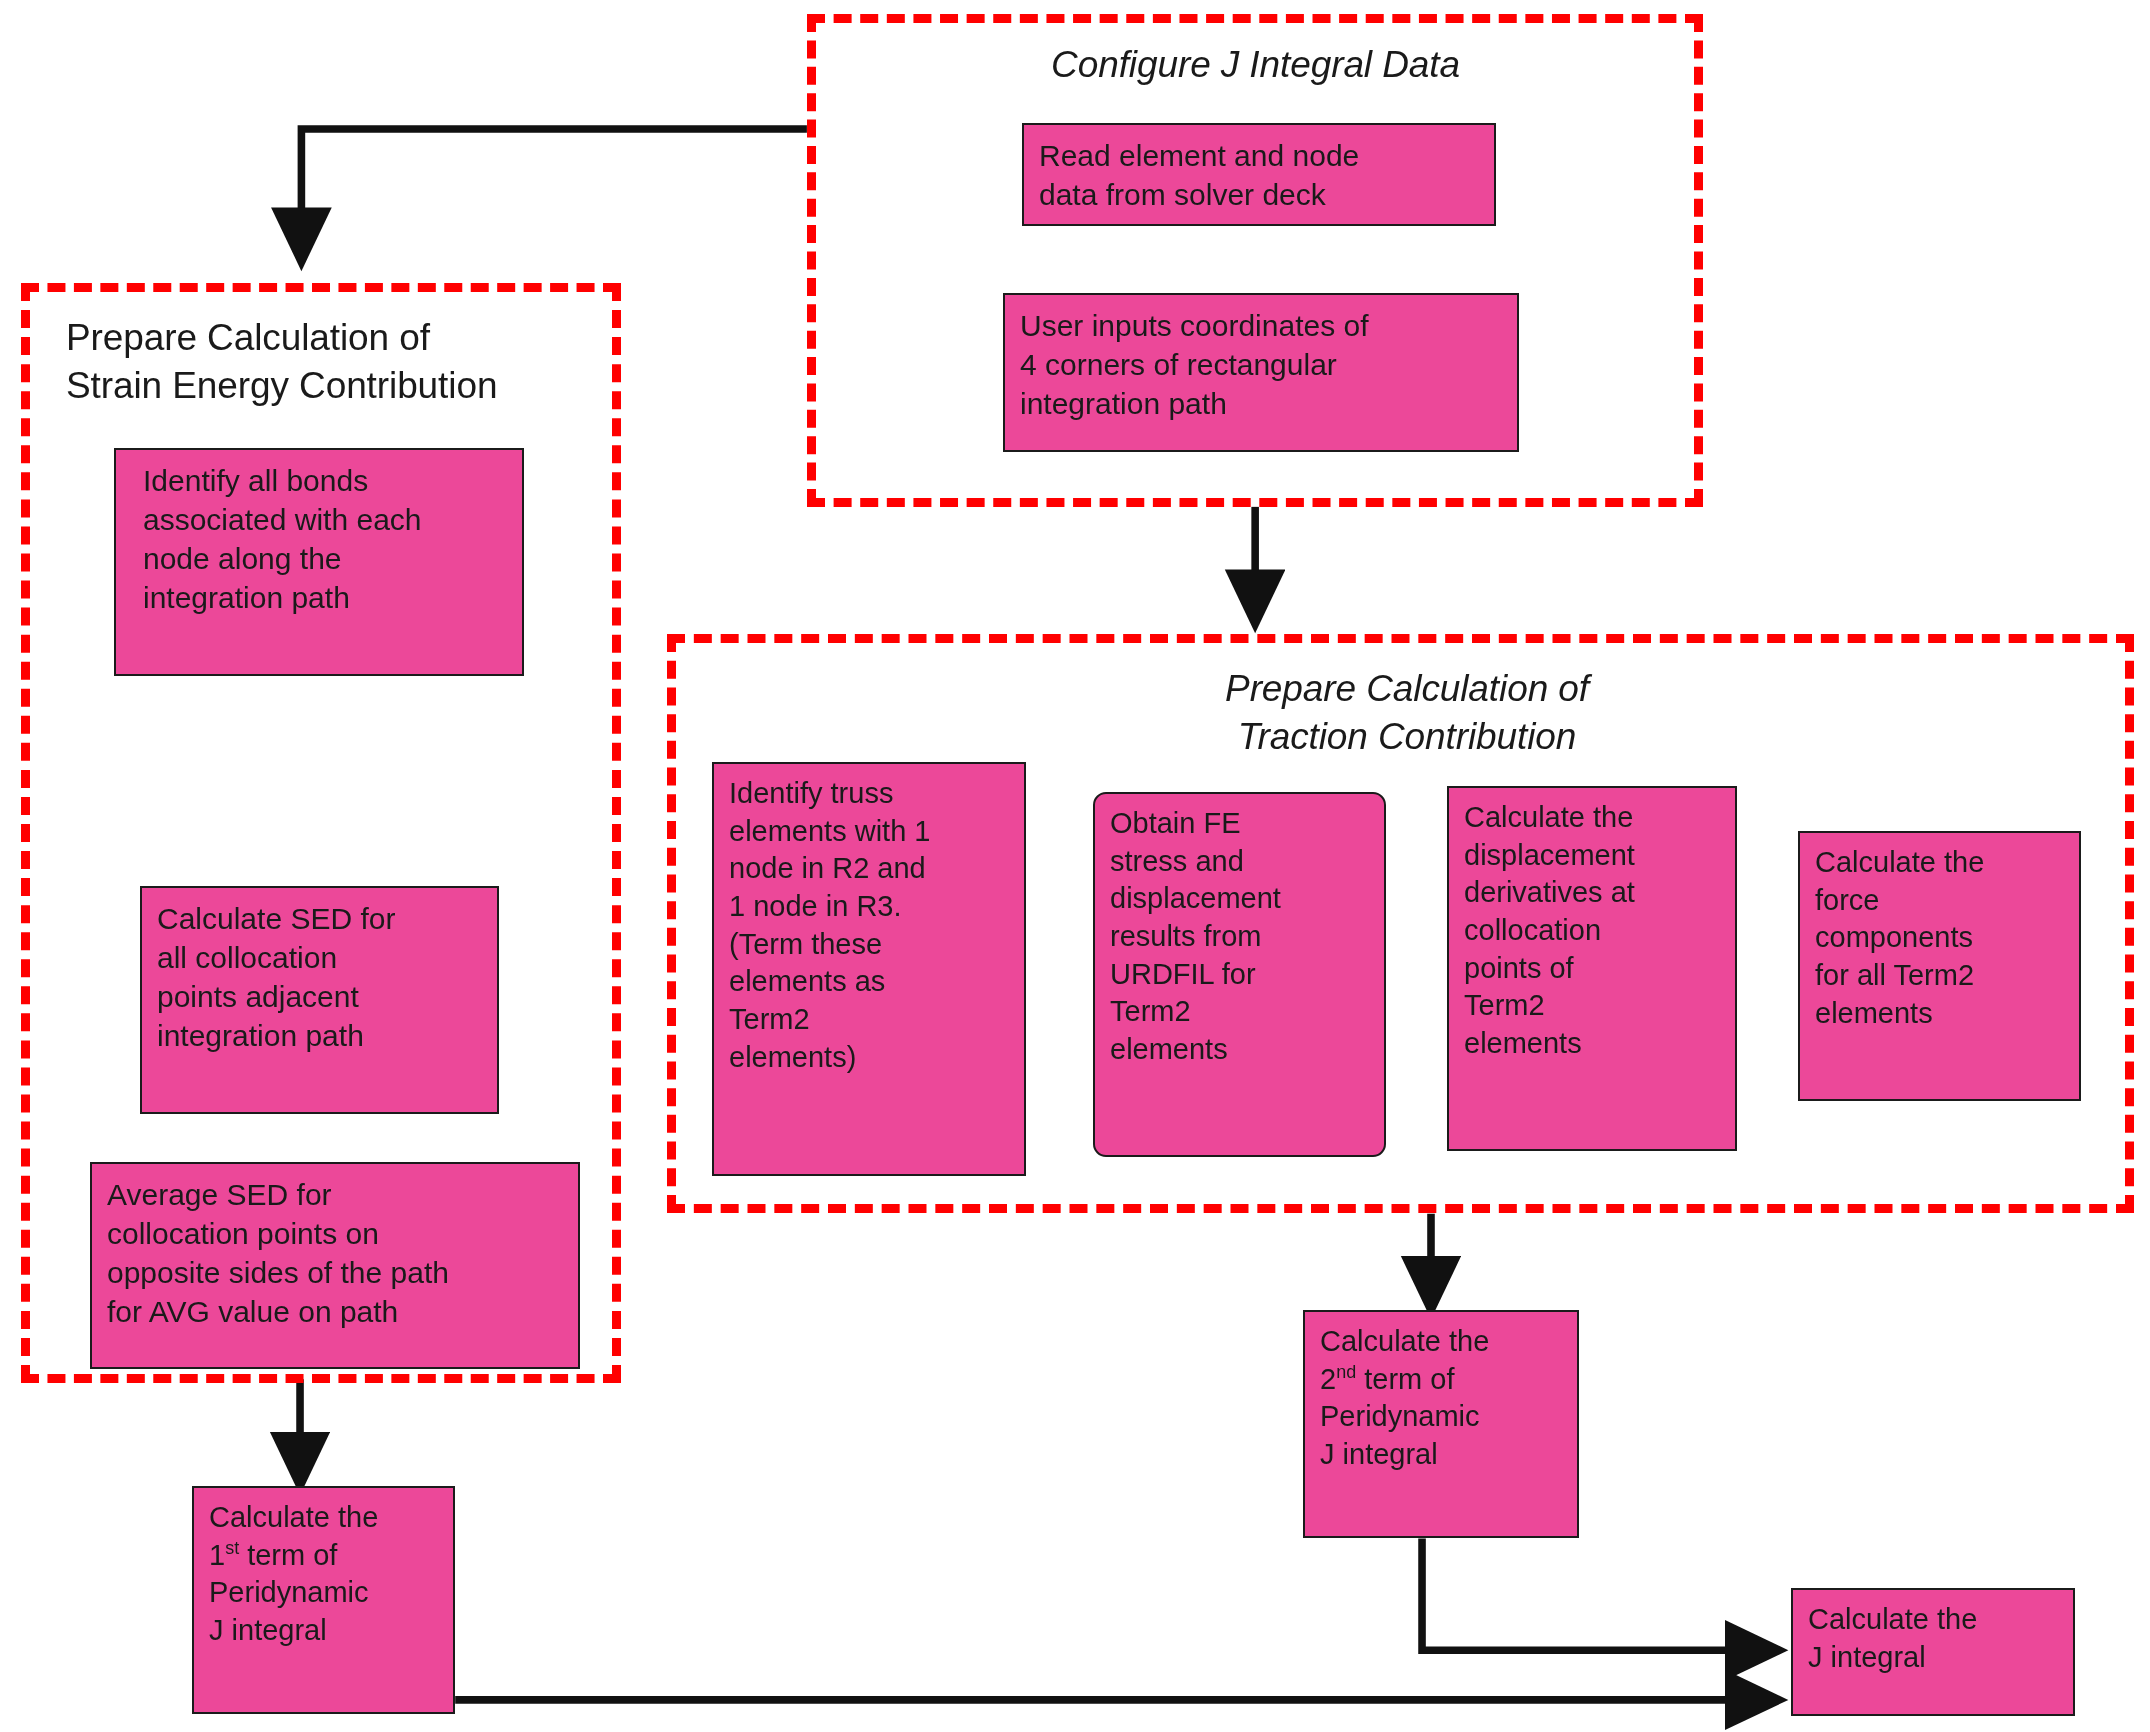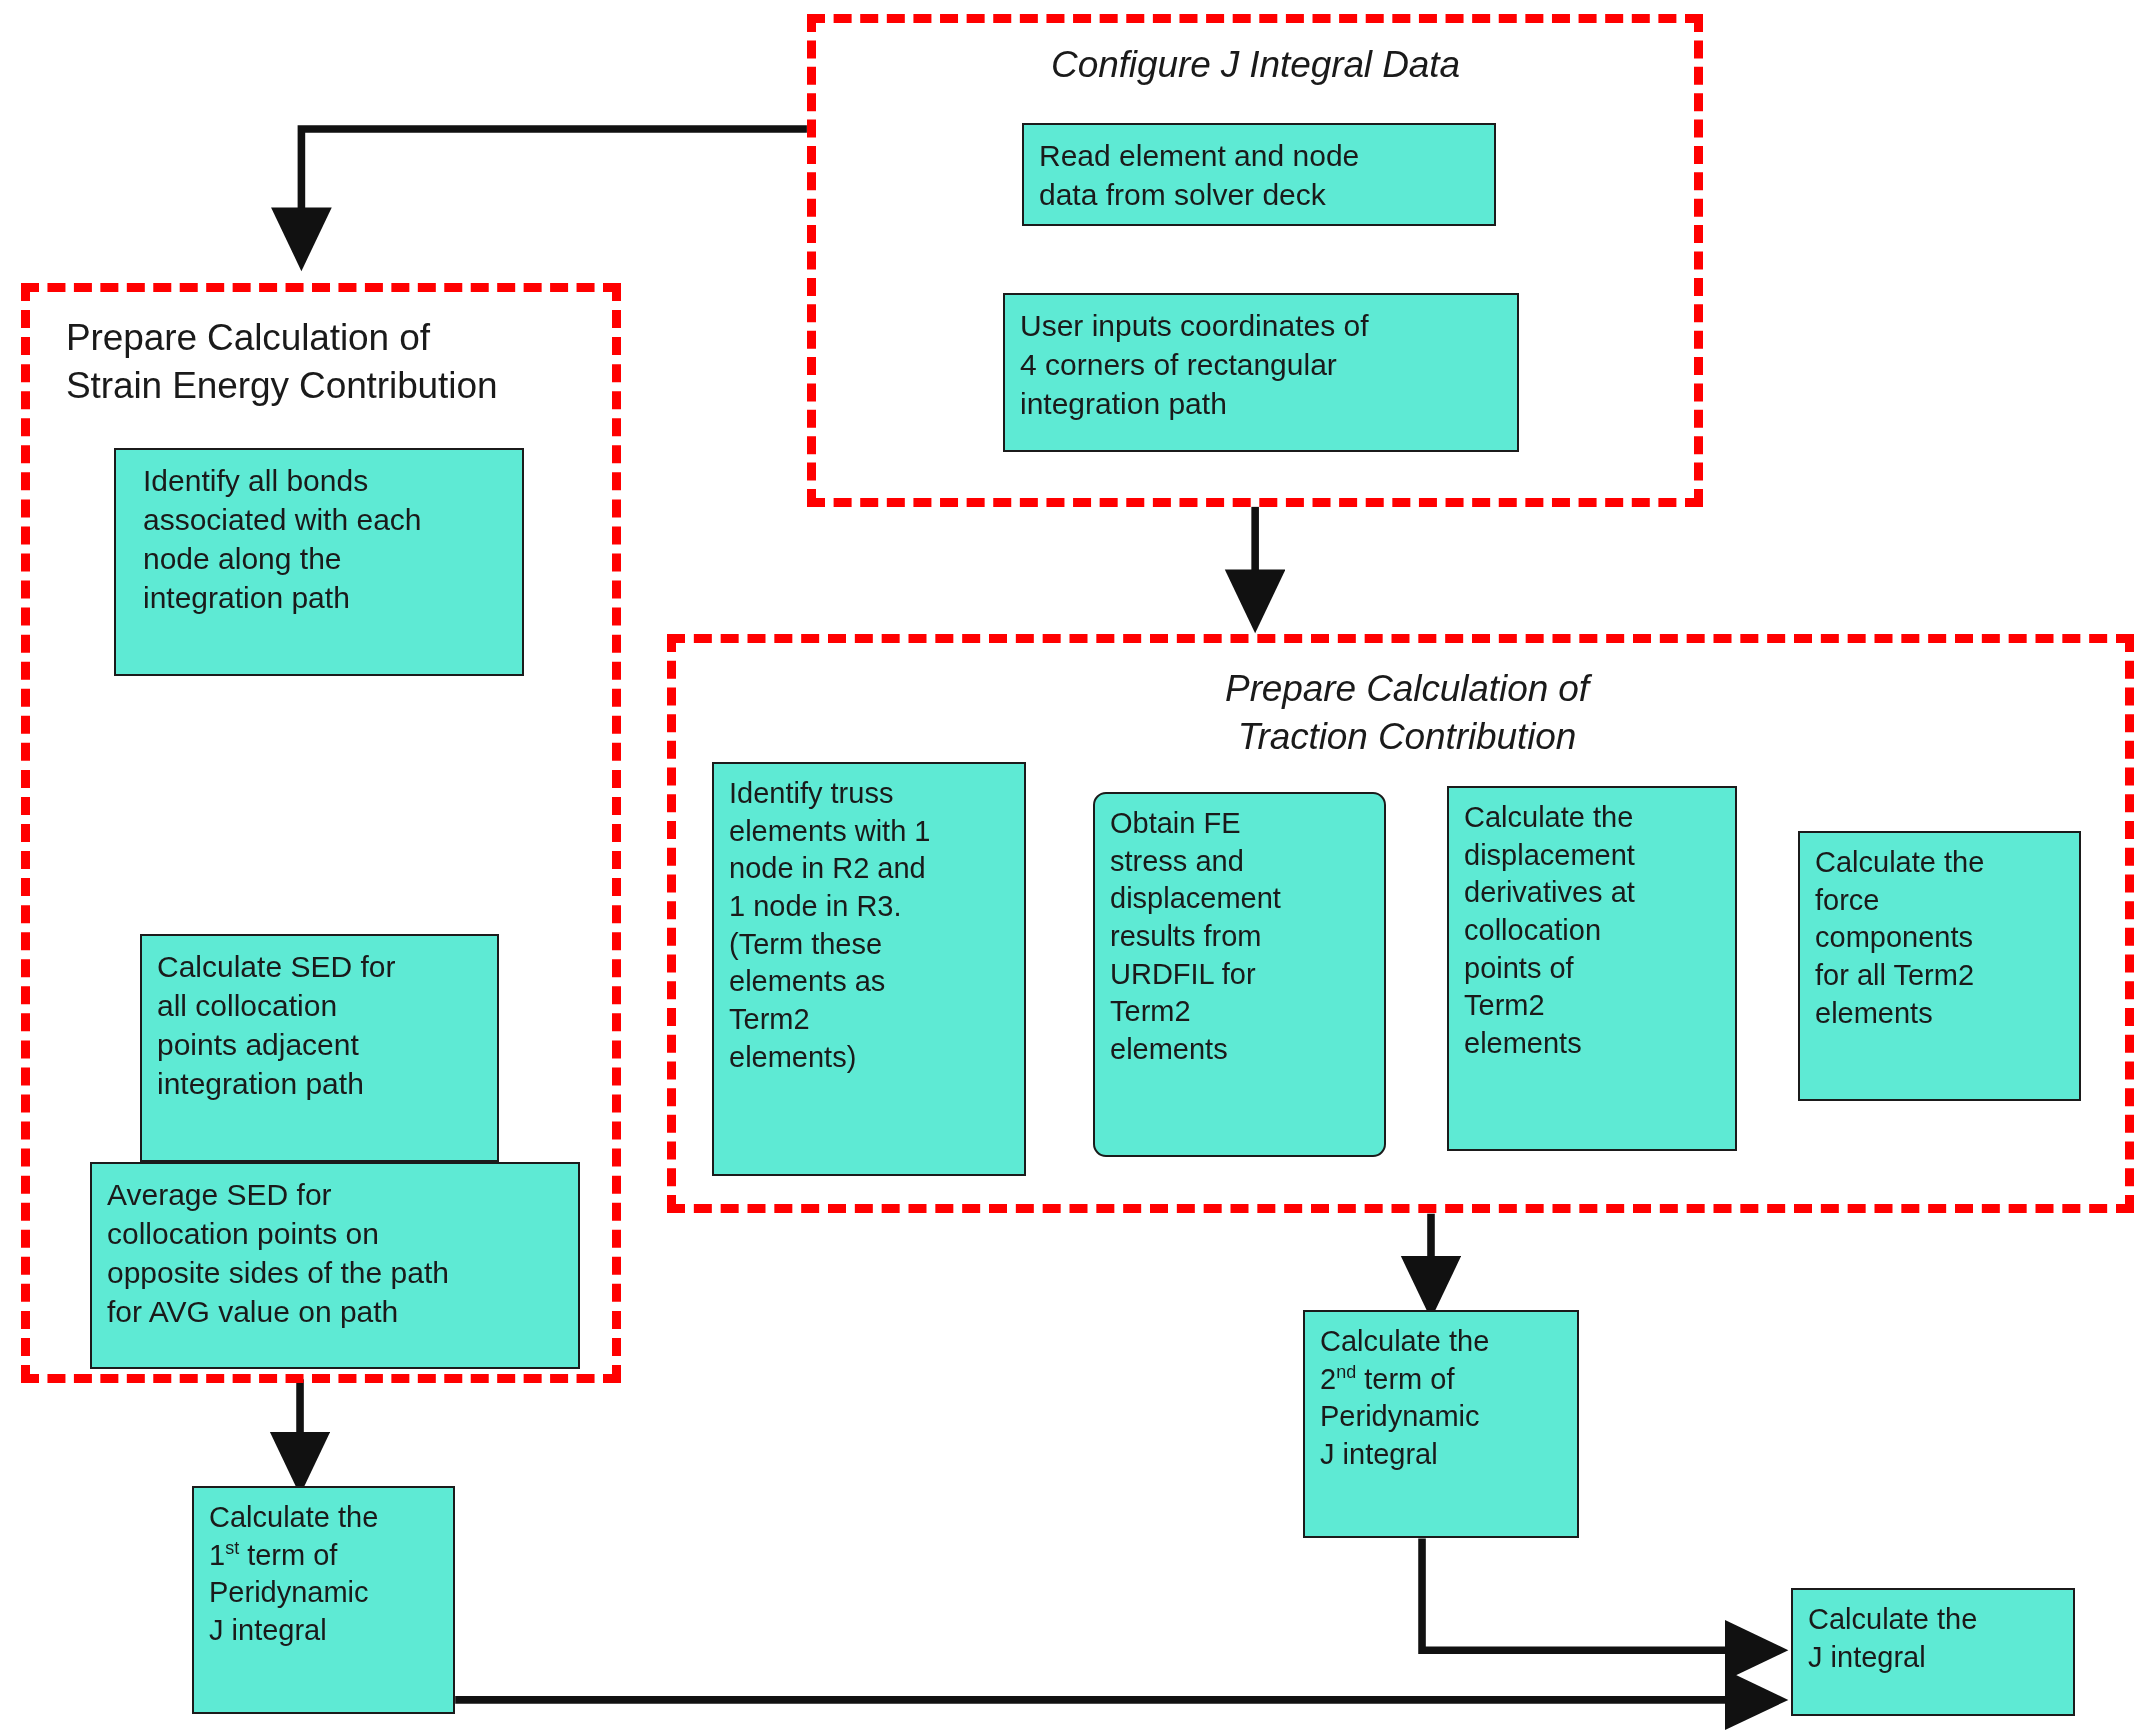--- a/index.html
+++ b/index.html
@@ -25,21 +25,21 @@
     white-space:pre-line;
     text-align:left;
     font-weight:400;
     letter-spacing:-0.1px;
   }
   .group-title.center{text-align:center;font-style:italic;}
   
   .box{
     position:absolute;
     box-sizing:border-box;
-    background:#5eead4;
+    background:#ec4899;
     border:2.8px solid #1b1b1b;
     color:#1a1a1a;
     display:flex;
     align-items:flex-start;
     padding:11px 13.8px 9.7px 15px;
   }
   .box .txt{
     font-size:30px;
     line-height:1.30;
     white-space:pre-line;
@@ -106,21 +106,21 @@
 Strain Energy Contribution</div>
 
   <div class="box" style="left:114px;top:448px;width:410px;height:228px;padding-left:27px;">
     <span class="txt">Identify all bonds
 associated with each
 node along the
 integration path</span>
   </div>
 
 
-  <div class="box" style="left:140px;top:886px;width:359px;height:228px;margin-top:48px;">
+  <div class="box" style="left:140px;top:886px;width:359px;height:228px;">
     <span class="txt">Calculate SED for
 all collocation
 points adjacent
 integration path</span>
   </div>
 
   <div class="box" style="left:90px;top:1162px;width:490px;height:207px;">
     <span class="txt">Average SED for
 collocation points on
 opposite sides of the path

